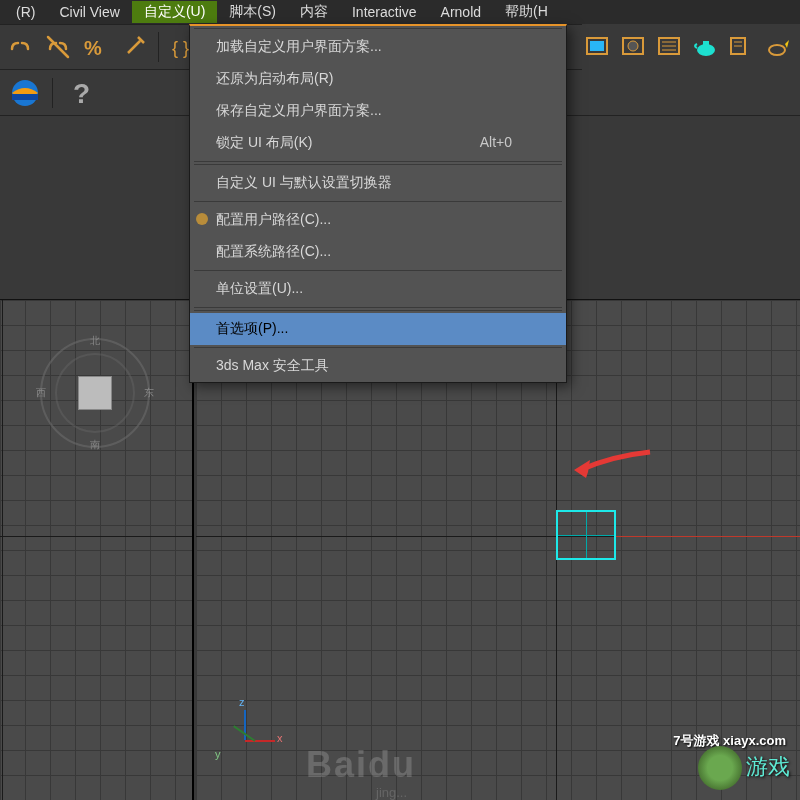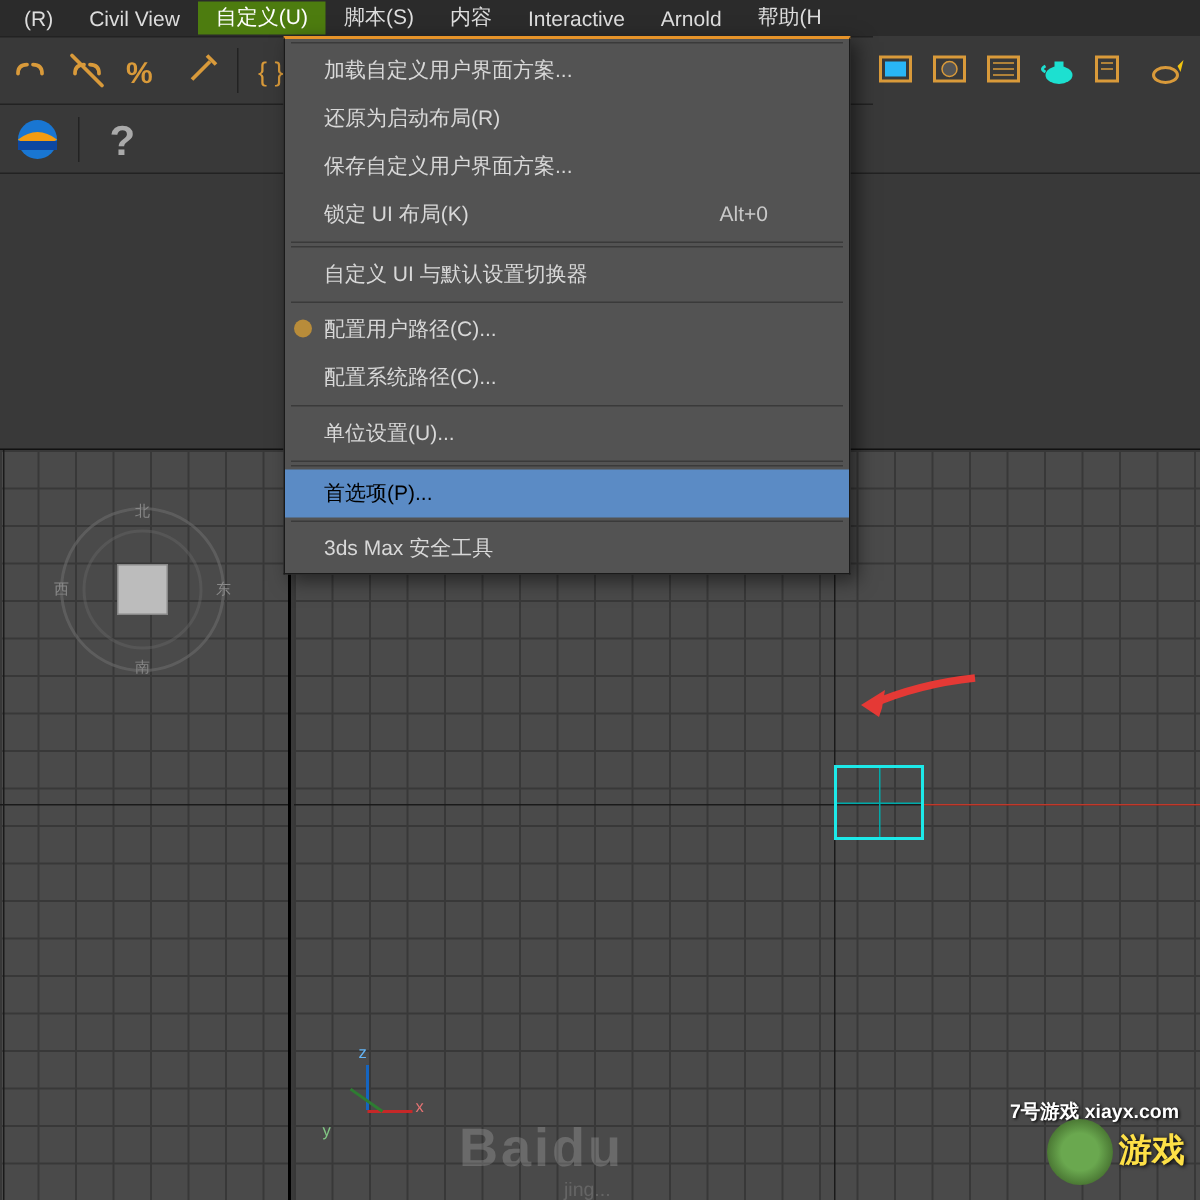--- a/index.html
+++ b/index.html
@@ -184,21 +184,21 @@
     color:rgba(255,255,255,0.18); font-size:36px; font-weight:bold;
     letter-spacing:2px;
     margin-left:16px;
   }
   .wm1-sub {
     position:absolute; bottom:0px; left:376px;
     color:rgba(255,255,255,0.15); font-size:13px;
   }
   .wm-logo1 {
     position:absolute; bottom:10px; right:10px;
-    color:#fde047; font-size:22px; font-weight:bold;
+    color:#5eead4; font-size:22px; font-weight:normal;
     text-shadow:1px 1px 3px #000;
   }
   .wm-logo1 span.badge {
     display:inline-block; width:44px;height:44px;border-radius:50%;
     background:radial-gradient(circle,#6aa84f 40%, #2d4a1a 100%);
     vertical-align:middle; margin-right:4px;
   }
   .wm-url {
     position:absolute; bottom:50px; right:14px;
     color:#fff; font-size:13px;

